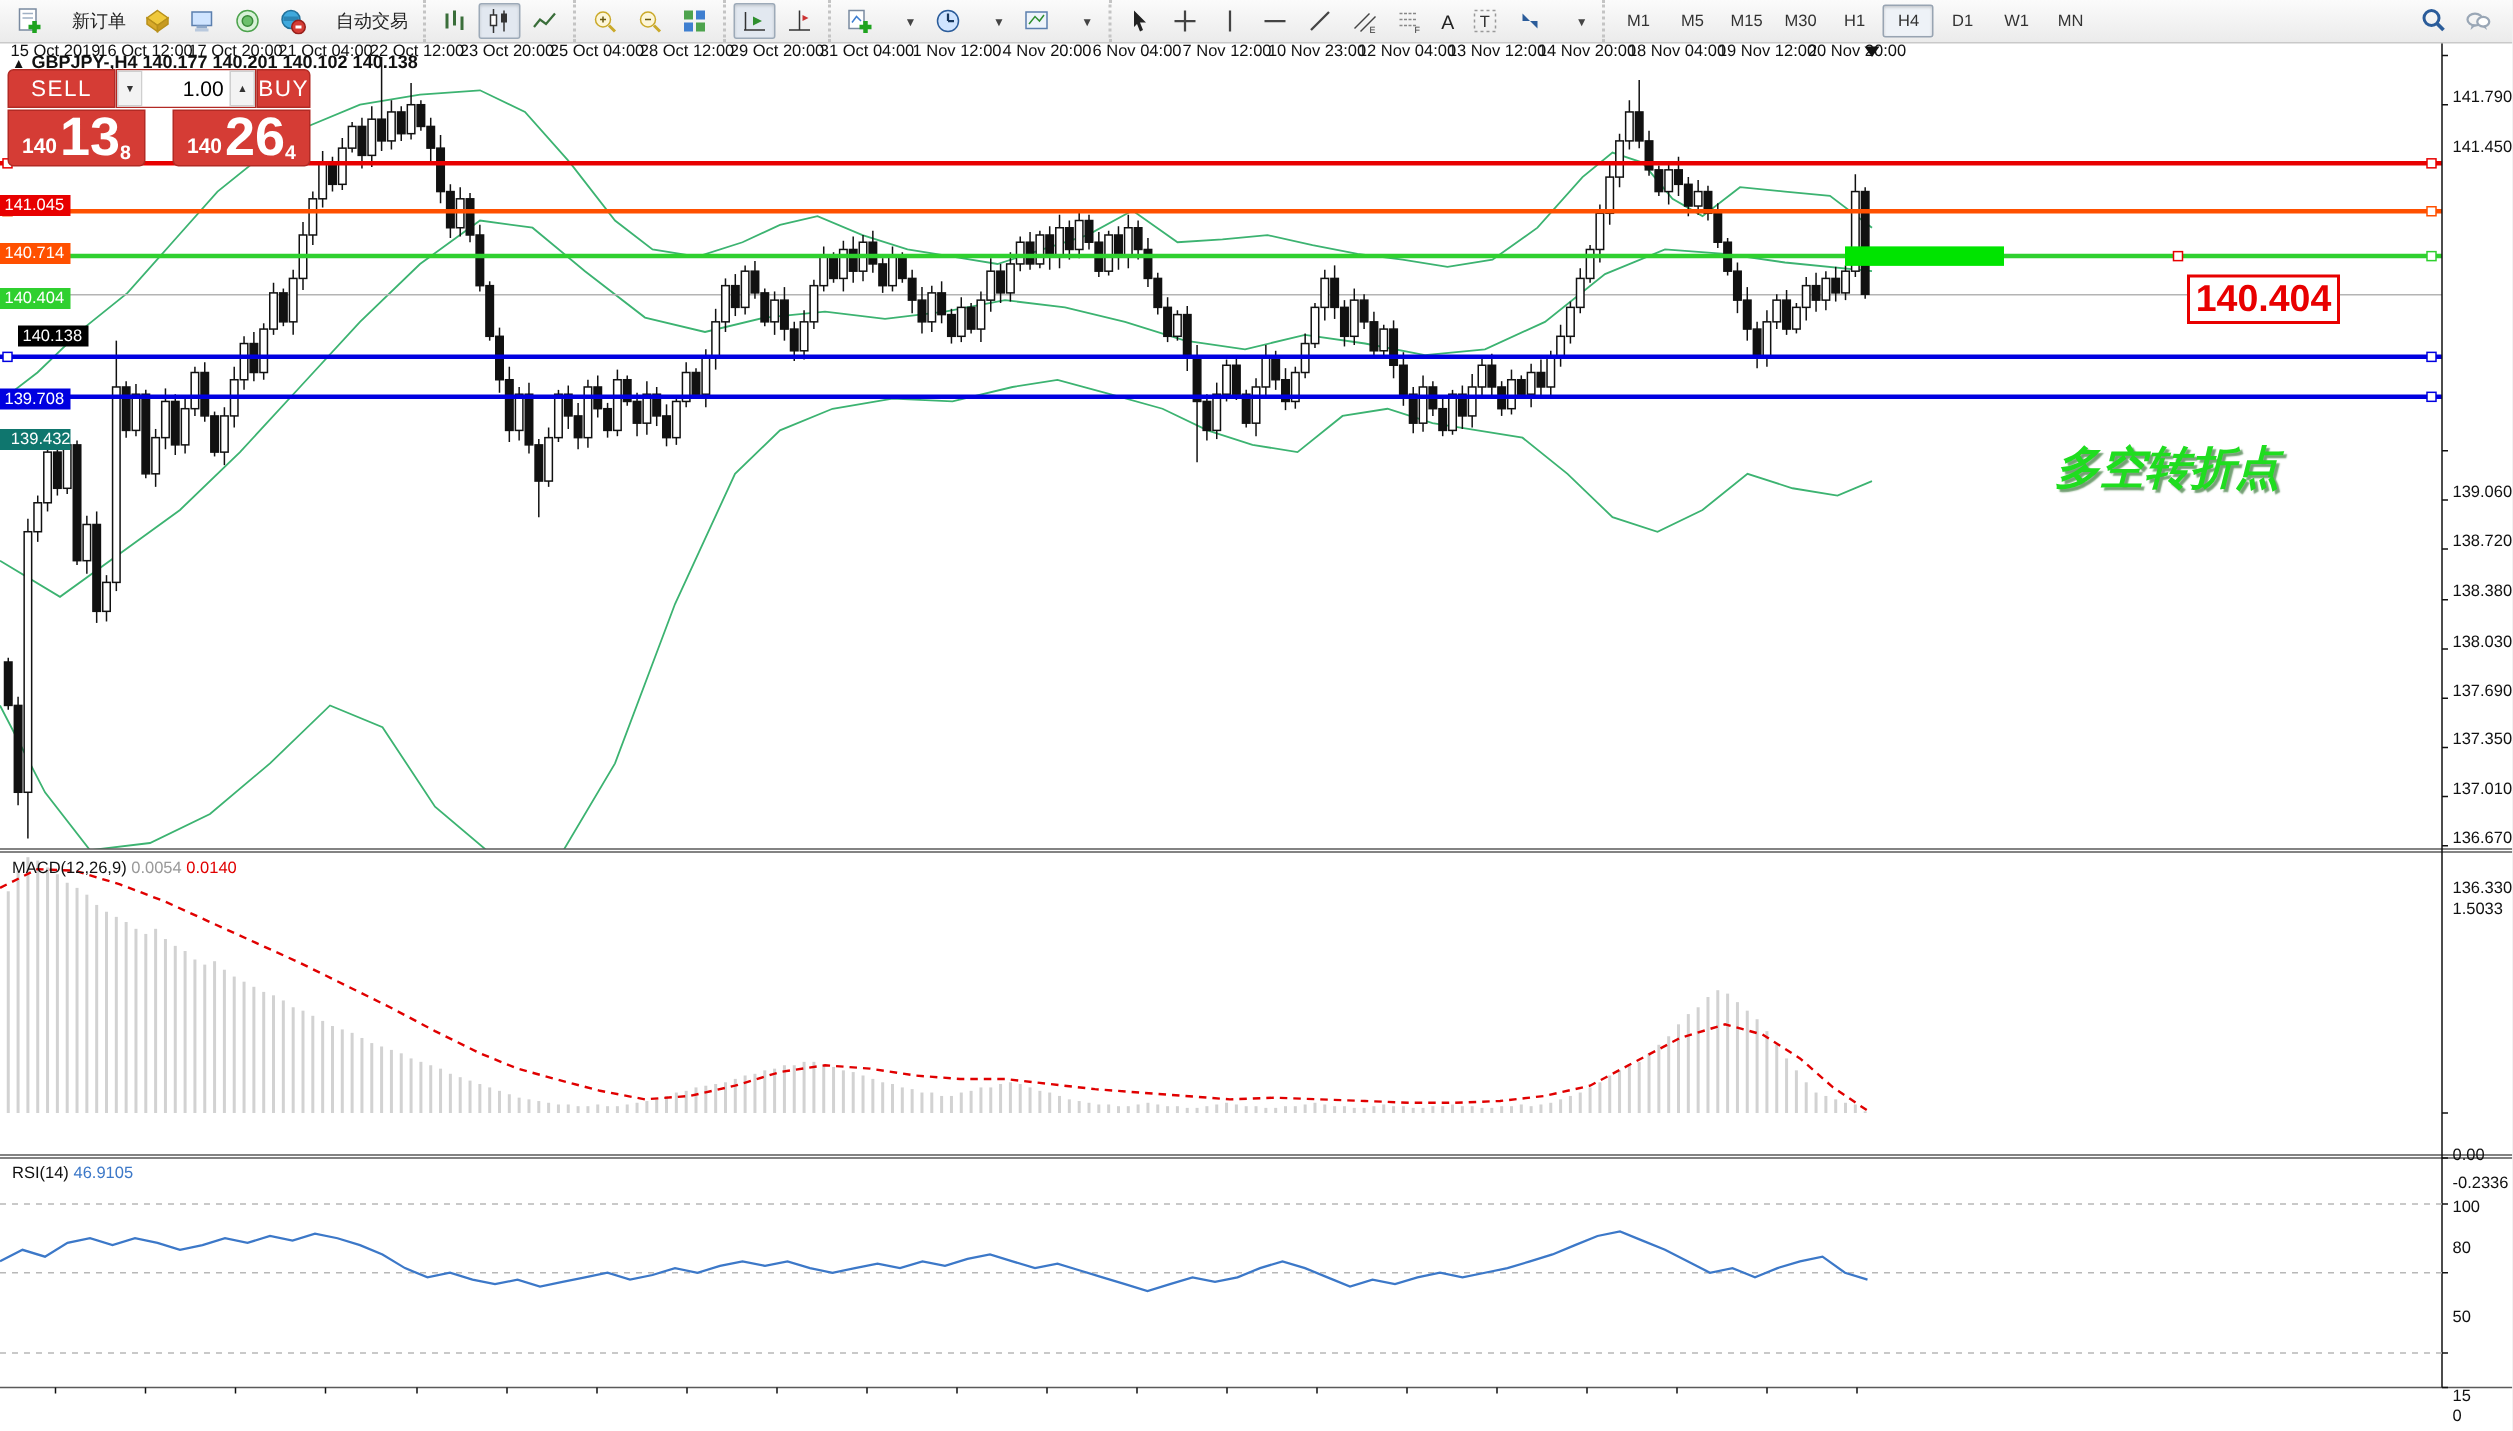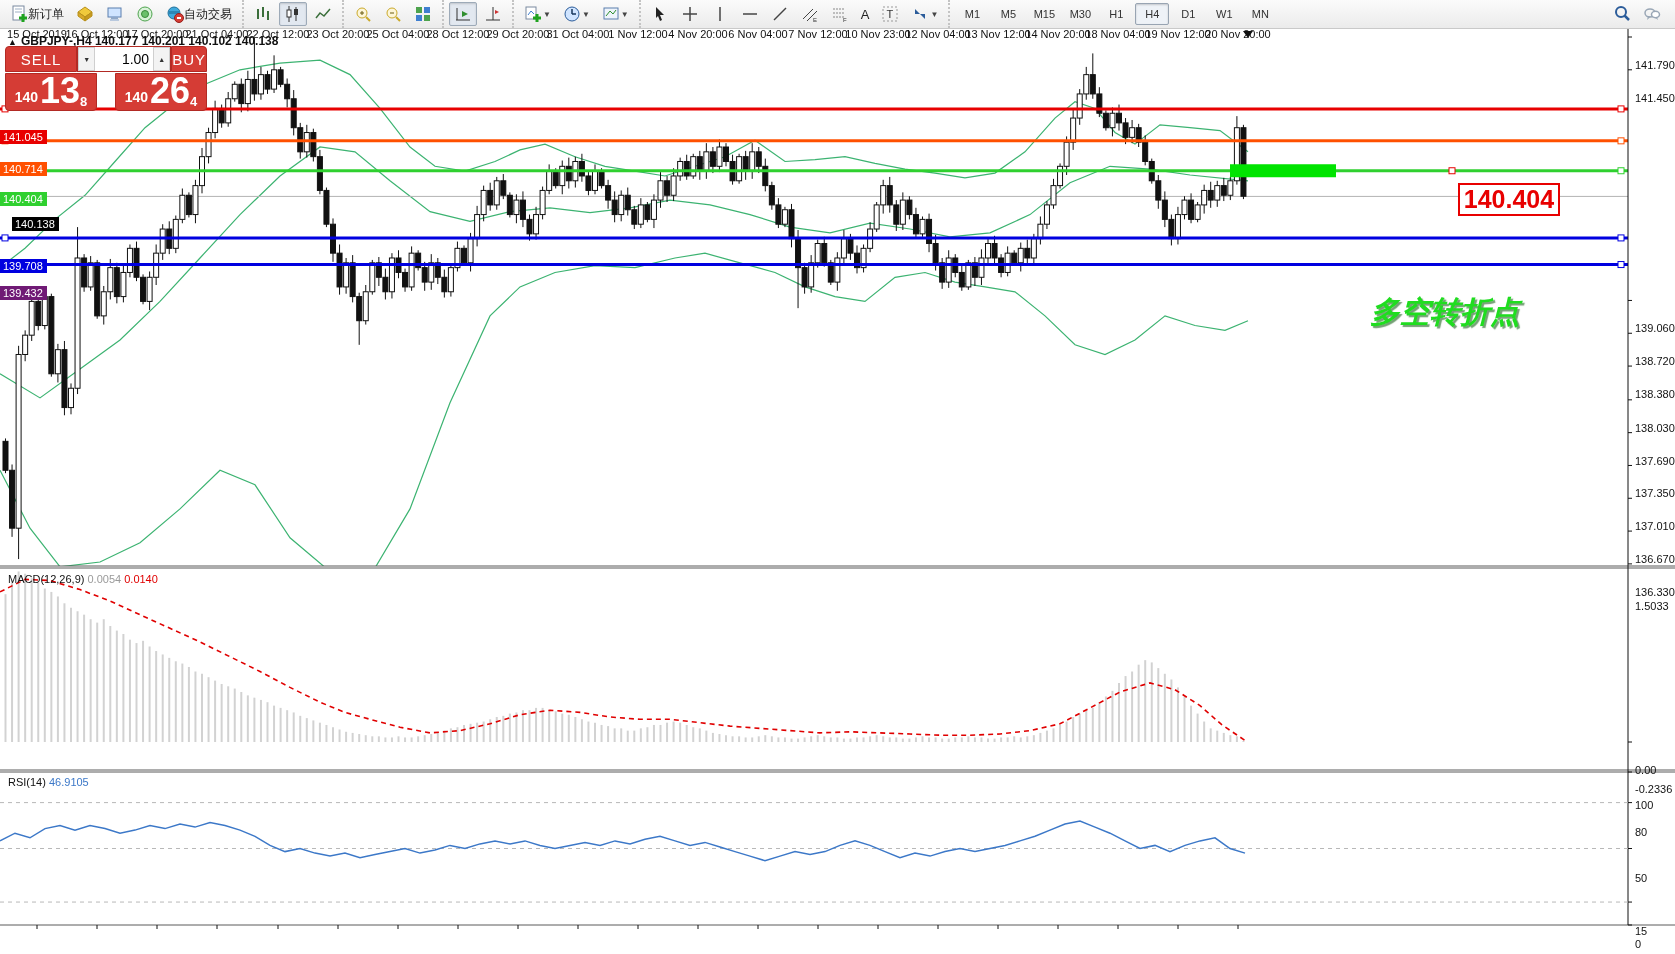--- a/index.html
+++ b/index.html
@@ -4,21 +4,21 @@
 <style>
   html,body{margin:0;padding:0;background:#e8e8e8;}
   #app{position:relative;width:1675px;height:954px;background:#ffffff;overflow:hidden;
        font-family:"Liberation Sans","DejaVu Sans",sans-serif;-webkit-font-smoothing:none;}
   
   #toolbar{position:absolute;left:0;top:0;width:1675px;height:28px;
     background:linear-gradient(#fbfbfb,#ebebeb);border-bottom:1px solid #c9c9c9;
     display:flex;align-items:center;font-size:12px;color:#222;z-index:30;}
   .tgroup{display:flex;align-items:center;height:28px;padding:0 4px;border-left:2px dotted #c4c4c4;}
   .tgroup:first-child{border-left:none;}
-  .tbtn{display:flex;align-items:center;gap:0;height:22px;padding:0 4px;margin:0 1px;
+  .tbtn{display:flex;align-items:center;gap:20px;height:22px;padding:0 4px;margin:0 1px;
     border:1px solid transparent;border-radius:2px;cursor:default;white-space:nowrap;}
   .tbtn.pressed{border-color:#9daab8;background:#e2e8f0;box-shadow:inset 0 1px 2px rgba(0,0,0,.15);}
   .tbtn .glyph{font-size:13px;line-height:1;}
   .caret{font-size:8px;color:#444;margin-left:1px;}
   .tfbtn{height:20px;min-width:26px;text-align:center;line-height:20px;padding:0 3px;margin:0 1px;
     border:1px solid transparent;border-radius:2px;font-size:11px;color:#333;}
   .tfbtn.active{border-color:#98a4b2;background:#eef2f7;box-shadow:inset 0 1px 2px rgba(0,0,0,.18);}
   #toolbar-right{margin-left:auto;display:flex;align-items:center;padding-right:8px;border-left:none;}
   .micon{width:18px;height:18px;display:inline-block;}
   
@@ -1014,21 +1014,21 @@
       <span style="color:#e00000;">0.0140</span>
     </div>
     <div class="ind-label" style="left:8px;top:748px;">
       <span>RSI(14)</span>
       <span style="color:#3c78c8;">46.9105</span>
     </div>
   <div class="axis-box" style="left: 0px; top: 101.892px; background: rgb(232, 0, 0);">141.045</div>
       <div class="axis-box" style="left: 0px; top: 133.834px; background: rgb(255, 80, 0);">140.714</div>
       <div class="axis-box" style="left: 0px; top: 163.749px; background: rgb(47, 208, 47);">140.404</div>
       <div class="axis-box" style="left: 0px; top: 230.913px; background: rgb(0, 0, 224);">139.708</div>
-      <div class="axis-box" style="left: 0px; top: 257.547px; background: #701a75;">139.432</div>
+      <div class="axis-box" style="left: 0px; top: 257.547px; background: #0f766e; text-align: right;">139.432</div>
       <div class="axis-box" style="left: 0px; top: 189.418px; background: rgb(0, 0, 0); margin-left: 12px;">140.138</div>
       <div class="tick-label" style="left: 1635px; top: 31px;">141.790</div>
       <div class="tick-label" style="left: 1635px; top: 63.81px;">141.450</div>
       <div class="tick-label" style="left: 1635px; top: 294.445px;">139.060</div>
       <div class="tick-label" style="left: 1635px; top: 327.255px;">138.720</div>
       <div class="tick-label" style="left: 1635px; top: 360.065px;">138.380</div>
       <div class="tick-label" style="left: 1635px; top: 393.84px;">138.030</div>
       <div class="tick-label" style="left: 1635px; top: 426.65px;">137.690</div>
       <div class="tick-label" style="left: 1635px; top: 459.46px;">137.350</div>
       <div class="tick-label" style="left: 1635px; top: 492.27px;">137.010</div>

